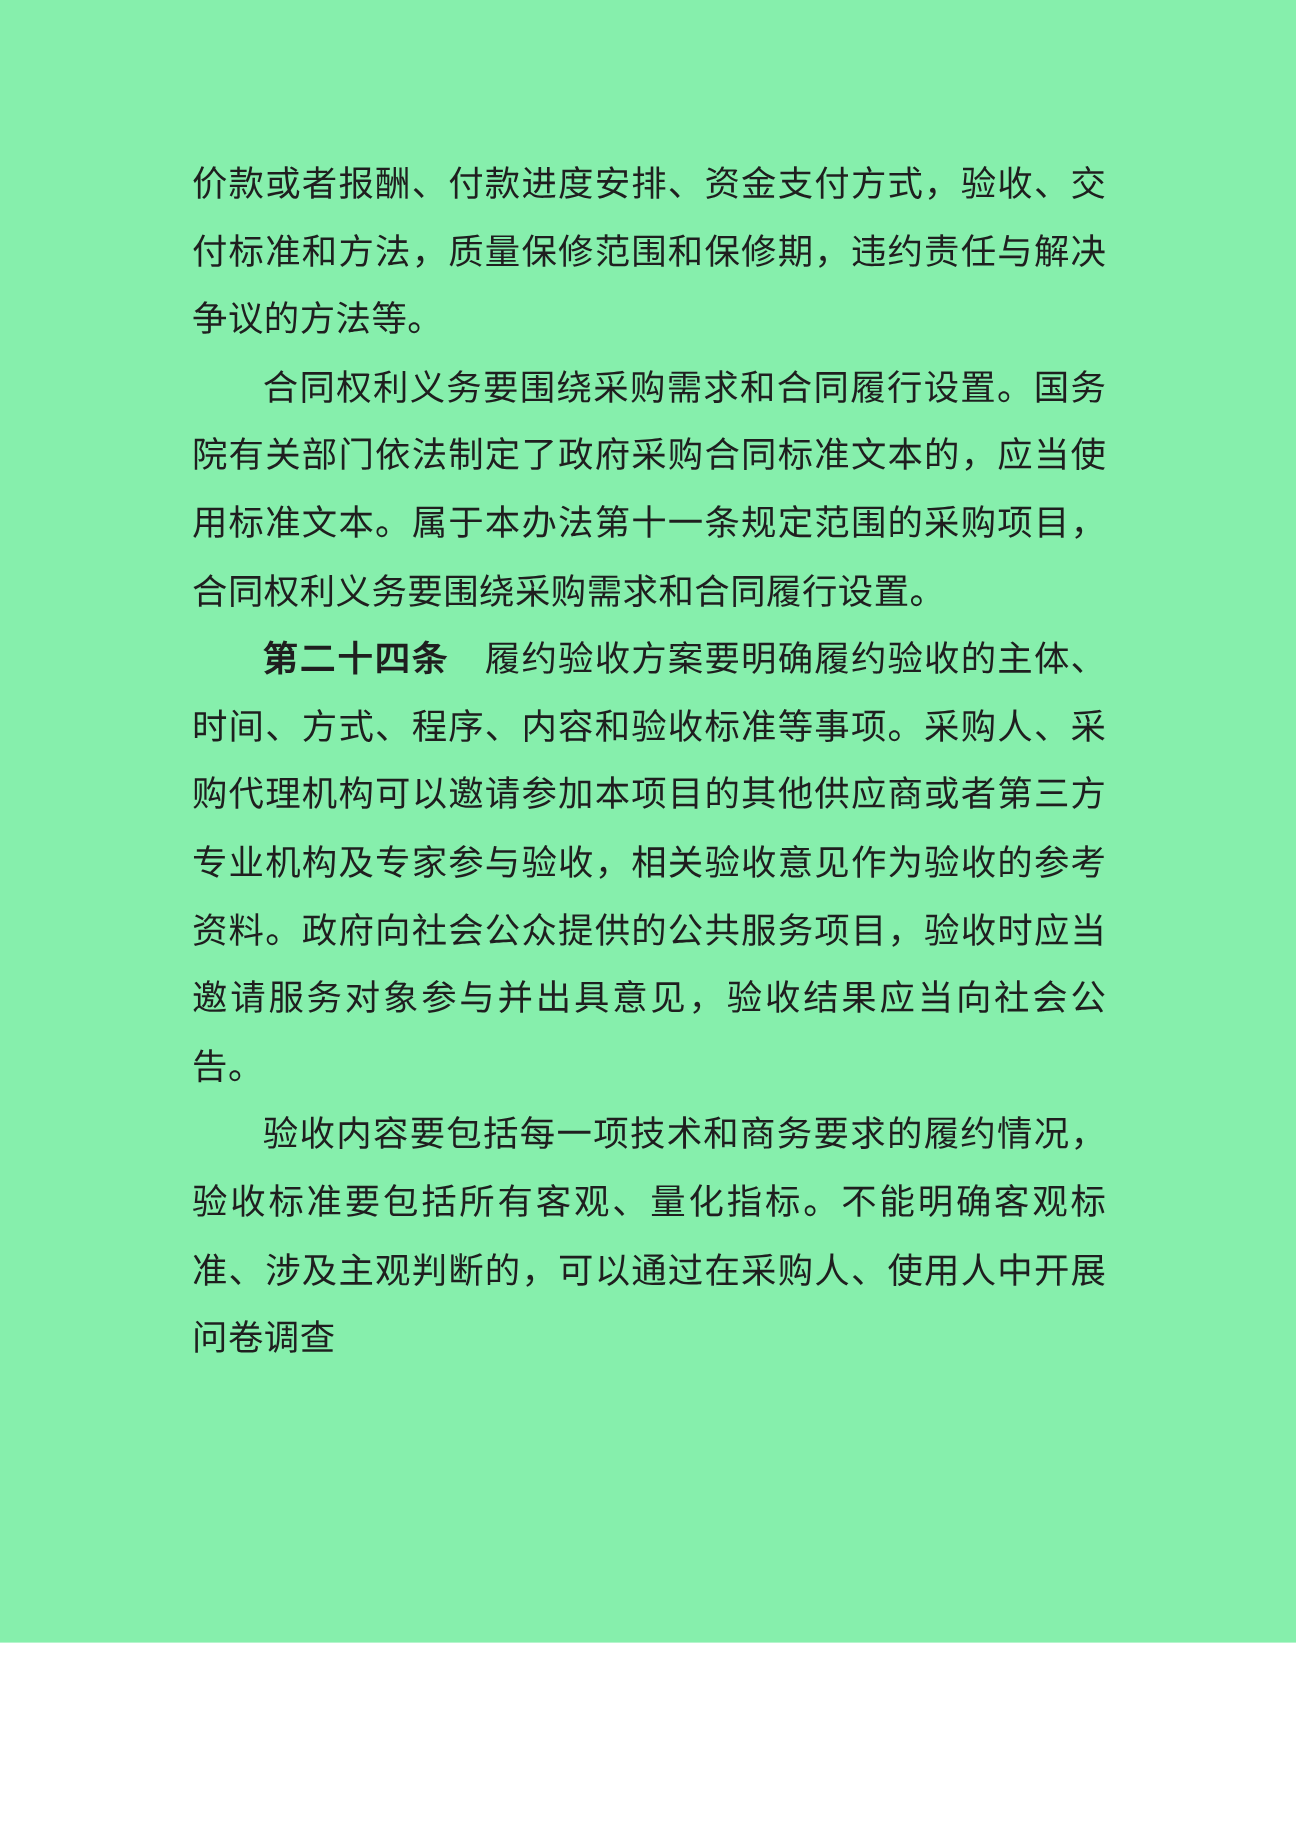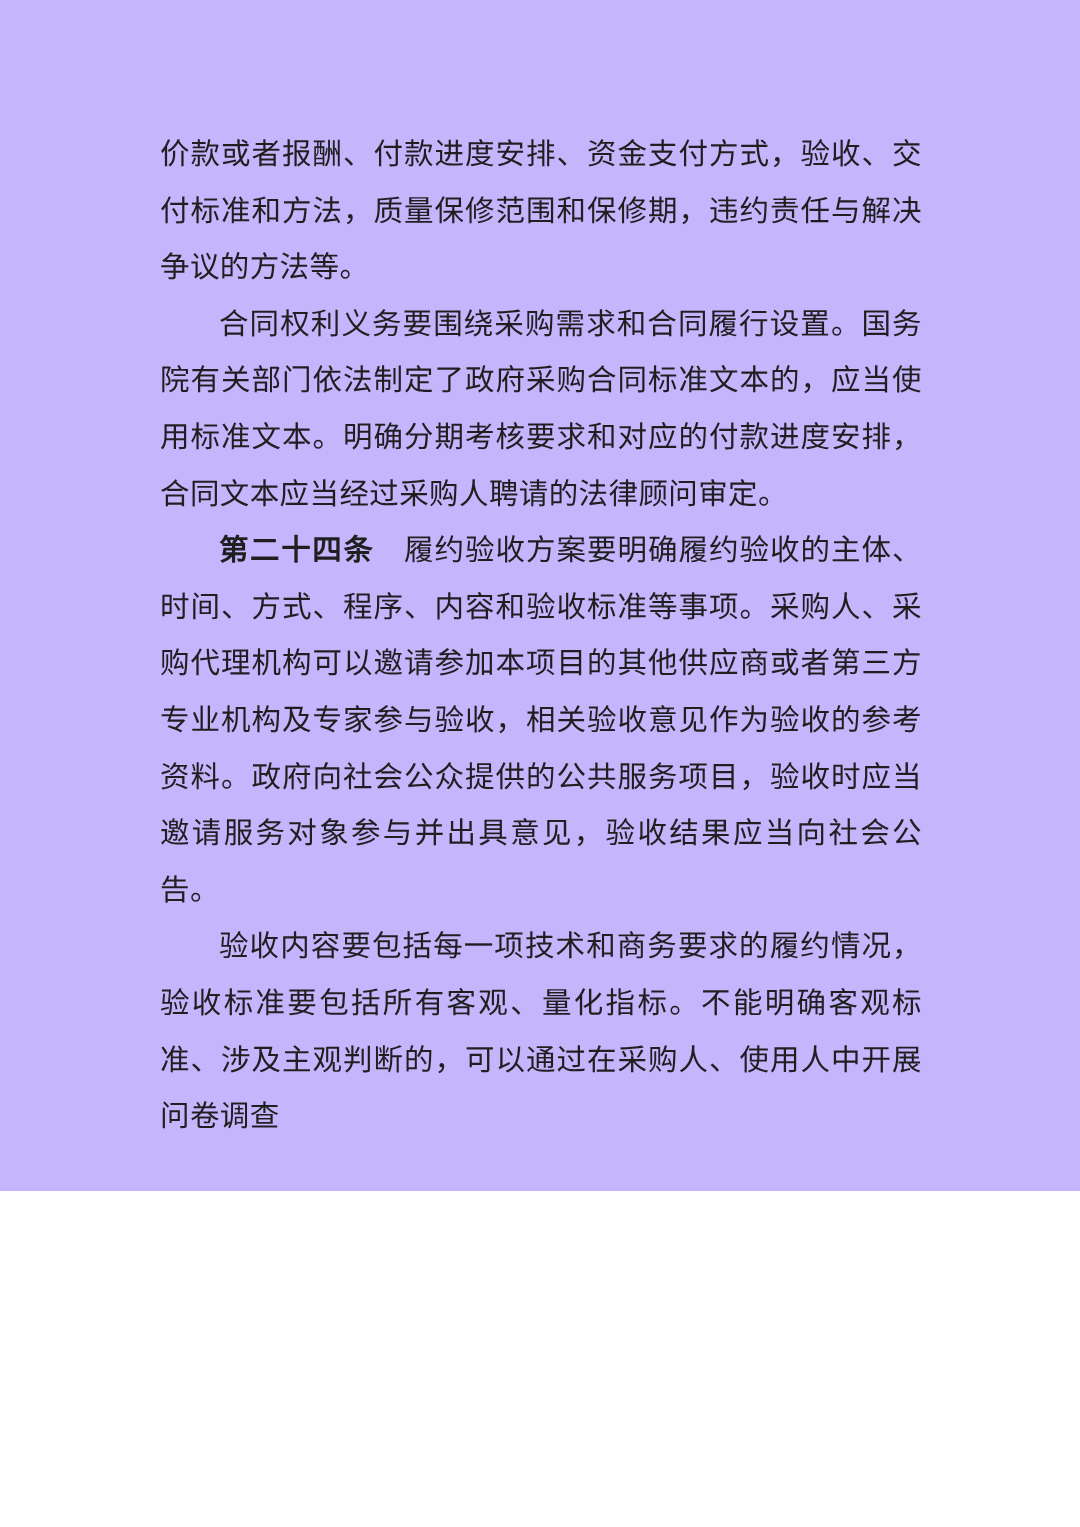--- a/index.html
+++ b/index.html
@@ -3,22 +3,22 @@
 <meta charset="utf-8">
 <style>
   html, body {
     margin: 0;
     padding: 0;
     background: #ffffff;
   }
   .page {
     position: relative;
     width: 1080px;
-    height: 1191px;
-    background: #c4b5fd;
+    height: 1369px;
+    background: #86efac;
     overflow: hidden;
     font-family: "Liberation Serif", "DejaVu Serif", serif;
     color: #1f1f1f;
   }
   .doc-body {
     position: absolute;
     left: 160px;
     top: 126px;
     width: 762px;
   }
@@ -56,21 +56,21 @@
   }
 </style>
 </head>
 <body>
 
 <div class="page">
 
   <div class="doc-body">
 
   <p class="para"><span>价款或者报酬、付款进度安排、资金支付方式，验收、交付标准和方法，质量保修范围和保修期，违约责任与解决争议的方法等。</span></p>
-      <p class="para indent"><span>合同权利义务要围绕采购需求和合同履行设置。国务院有关部门依法制定了政府采购合同标准文本的，应当使用标准文本。明确分期考核要求和对应的付款进度安排，合同文本应当经过采购人聘请的法律顾问审定。</span></p>
+      <p class="para indent"><span>合同权利义务要围绕采购需求和合同履行设置。国务院有关部门依法制定了政府采购合同标准文本的，应当使用标准文本。属于本办法第十一条规定范围的采购项目，合同权利义务要围绕采购需求和合同履行设置。</span></p>
       <p class="para indent"><span class="article-no">第二十四条</span><span>履约验收方案要明确履约验收的主体、时间、方式、程序、内容和验收标准等事项。采购人、采购代理机构可以邀请参加本项目的其他供应商或者第三方专业机构及专家参与验收，相关验收意见作为验收的参考资料。政府向社会公众提供的公共服务项目，验收时应当邀请服务对象参与并出具意见，验收结果应当向社会公告。</span></p>
       <p class="para indent"><span>验收内容要包括每一项技术和商务要求的履约情况，验收标准要包括所有客观、量化指标。不能明确客观标准、涉及主观判断的，可以通过在采购人、使用人中开展问卷调查</span></p>
     </div>
 
   <div class="page-footer">
     <span class="page-number">8</span>
   </div>
 
 </div>
 

